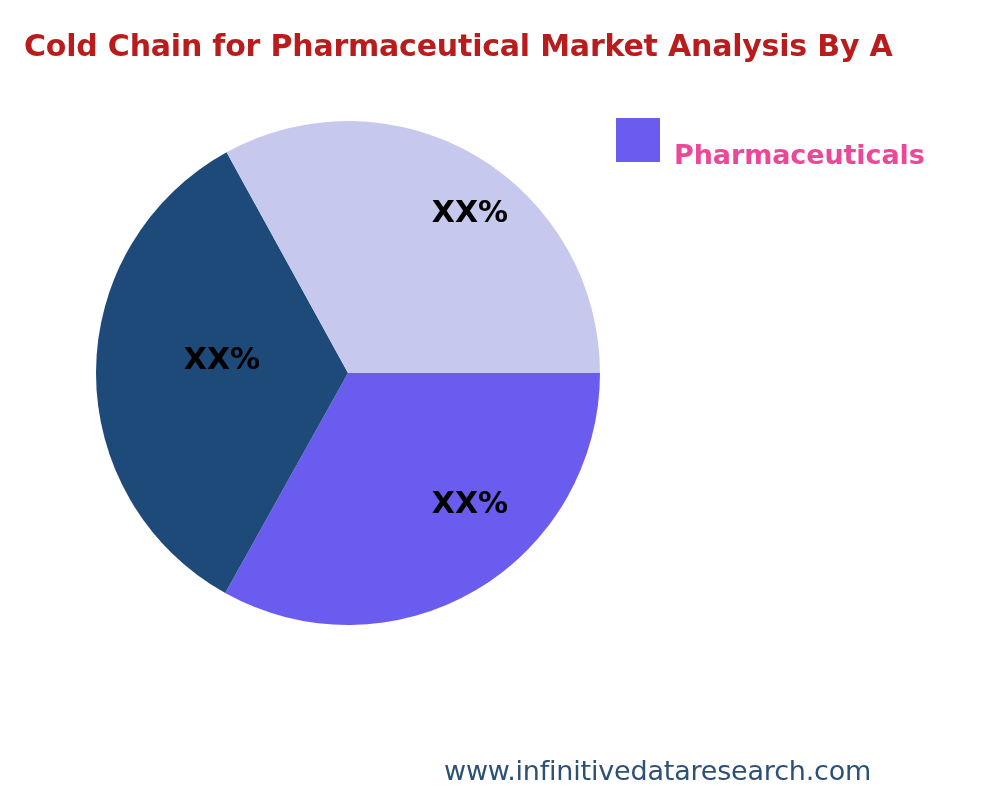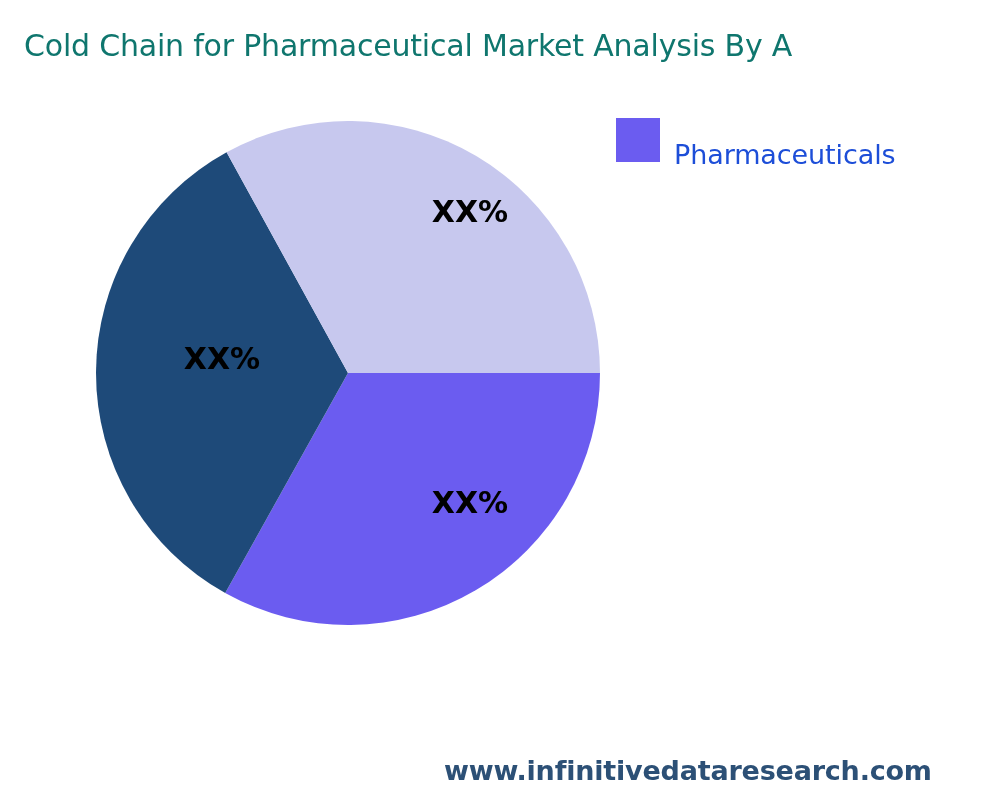--- a/index.html
+++ b/index.html
@@ -15,24 +15,24 @@
     font-family: "DejaVu Sans", "Liberation Sans", sans-serif;
     color: #000000;
   }
 
   
   #chart-title {
     position: absolute;
     left: 24px;
     top: 26px;
     font-size: 30px;
-    font-weight: normal;
+    font-weight: bold;
     letter-spacing: -0.2px;
     white-space: nowrap;
-    color: #0f766e;
+    color: #b91c1c;
     line-height: 40px;
   }
 
   
   #pie-wrap {
     position: absolute;
     left: 0;
     top: 0;
     width: 1000px;
     height: 800px;
@@ -66,34 +66,34 @@
   }
   .legend-swatch {
     width: 44px;
     height: 44px;
     flex: 0 0 44px;
     border: 0;
   }
   .legend-label {
     margin-left: 14px;
     font-size: 27px;
-    font-weight: normal;
-    color: #1d4ed8;
+    font-weight: bold;
+    color: #ec4899;
     white-space: nowrap;
     letter-spacing: -0.1px;
     margin-top: 28px;
   }
 
   
   #footer-url {
     position: absolute;
     left: 444px;
     top: 755px;
     font-size: 27px;
-    font-weight: bold;
+    font-weight: normal;
     letter-spacing: -0.2px;
     white-space: nowrap;
   }
 </style>
 </head>
 <body>
 
 <div id="chart-title">Cold Chain for Pharmaceutical Market Analysis By A</div>
 
 <div id="pie-wrap">

